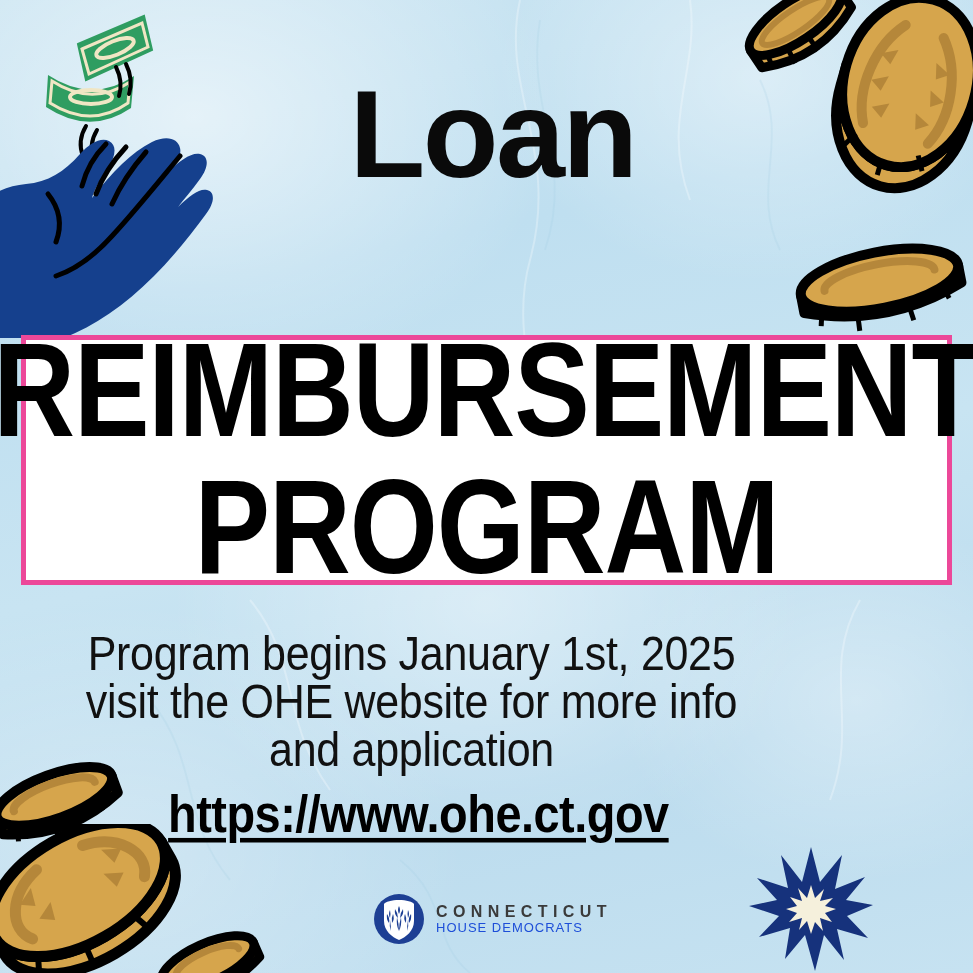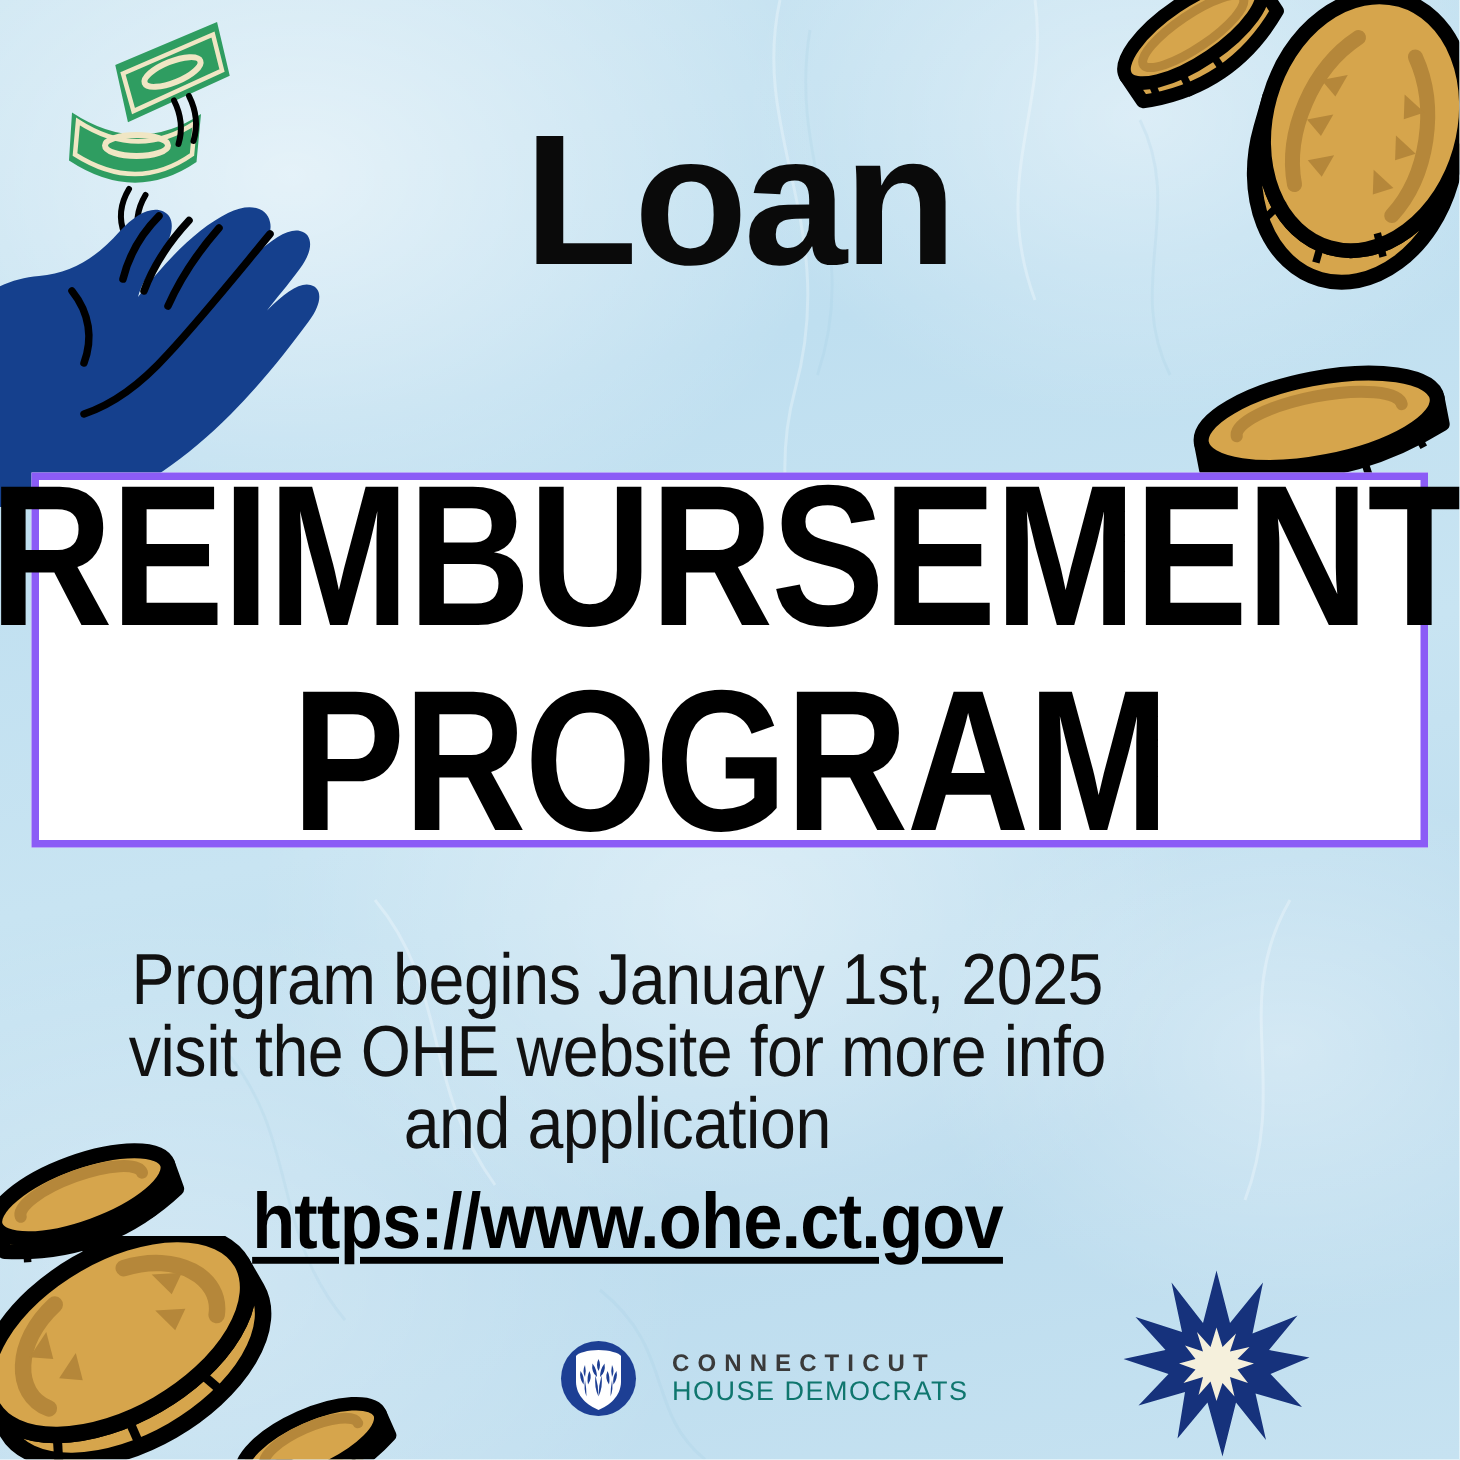--- a/index.html
+++ b/index.html
@@ -66,25 +66,25 @@
     font-weight: 400;
     letter-spacing: -2.5px;
   }
   #title-line-1 { padding-left: 14px; }
   #title-line-2 { padding-left: 12px; font-weight: bold; }
 
   
   #banner-box {
     position: absolute;
     left: 21px;
-    top: 315px;
+    top: 335px;
     width: 931px;
     height: 250px;
     background: #ffffff;
-    border: 5px solid #8b5cf6;
+    border: 5px solid #ec4899;
     box-sizing: border-box;
     display: flex;
     flex-direction: column;
     align-items: center;
     justify-content: center;
   }
   .banner-line {
     display: block;
     color: #000000;
     font-family: "Liberation Sans Narrow", "Liberation Sans", sans-serif;
@@ -158,35 +158,34 @@
     display: flex;
     align-items: center;
     gap: 11px;
   }
   #logo-seal { width: 52px; height: 52px; display: block; }
   #logo-words {
     display: flex;
     flex-direction: column;
     justify-content: center;
     line-height: 1.08;
-    margin-left: 12px;
   }
   #logo-line-1 {
     font-family: "Liberation Sans", sans-serif;
     font-size: 16px;
     font-weight: 700;
     letter-spacing: 5.4px;
     color: #3a3a3a;
   }
   #logo-line-2 {
     font-family: "Liberation Sans", sans-serif;
-    font-size: 18px;
+    font-size: 13px;
     font-weight: 400;
     letter-spacing: 1.0px;
-    color: #0f766e;
+    color: #1d4ed8;
   }
 </style>
 </head>
 <body>
 
 <div id="poster">
 
   <div class="bg-base"></div>
   <svg class="bg-creases" viewBox="0 0 973 973" preserveAspectRatio="none">
     <g stroke="#ffffff" stroke-opacity="0.55" fill="none" stroke-width="2">

